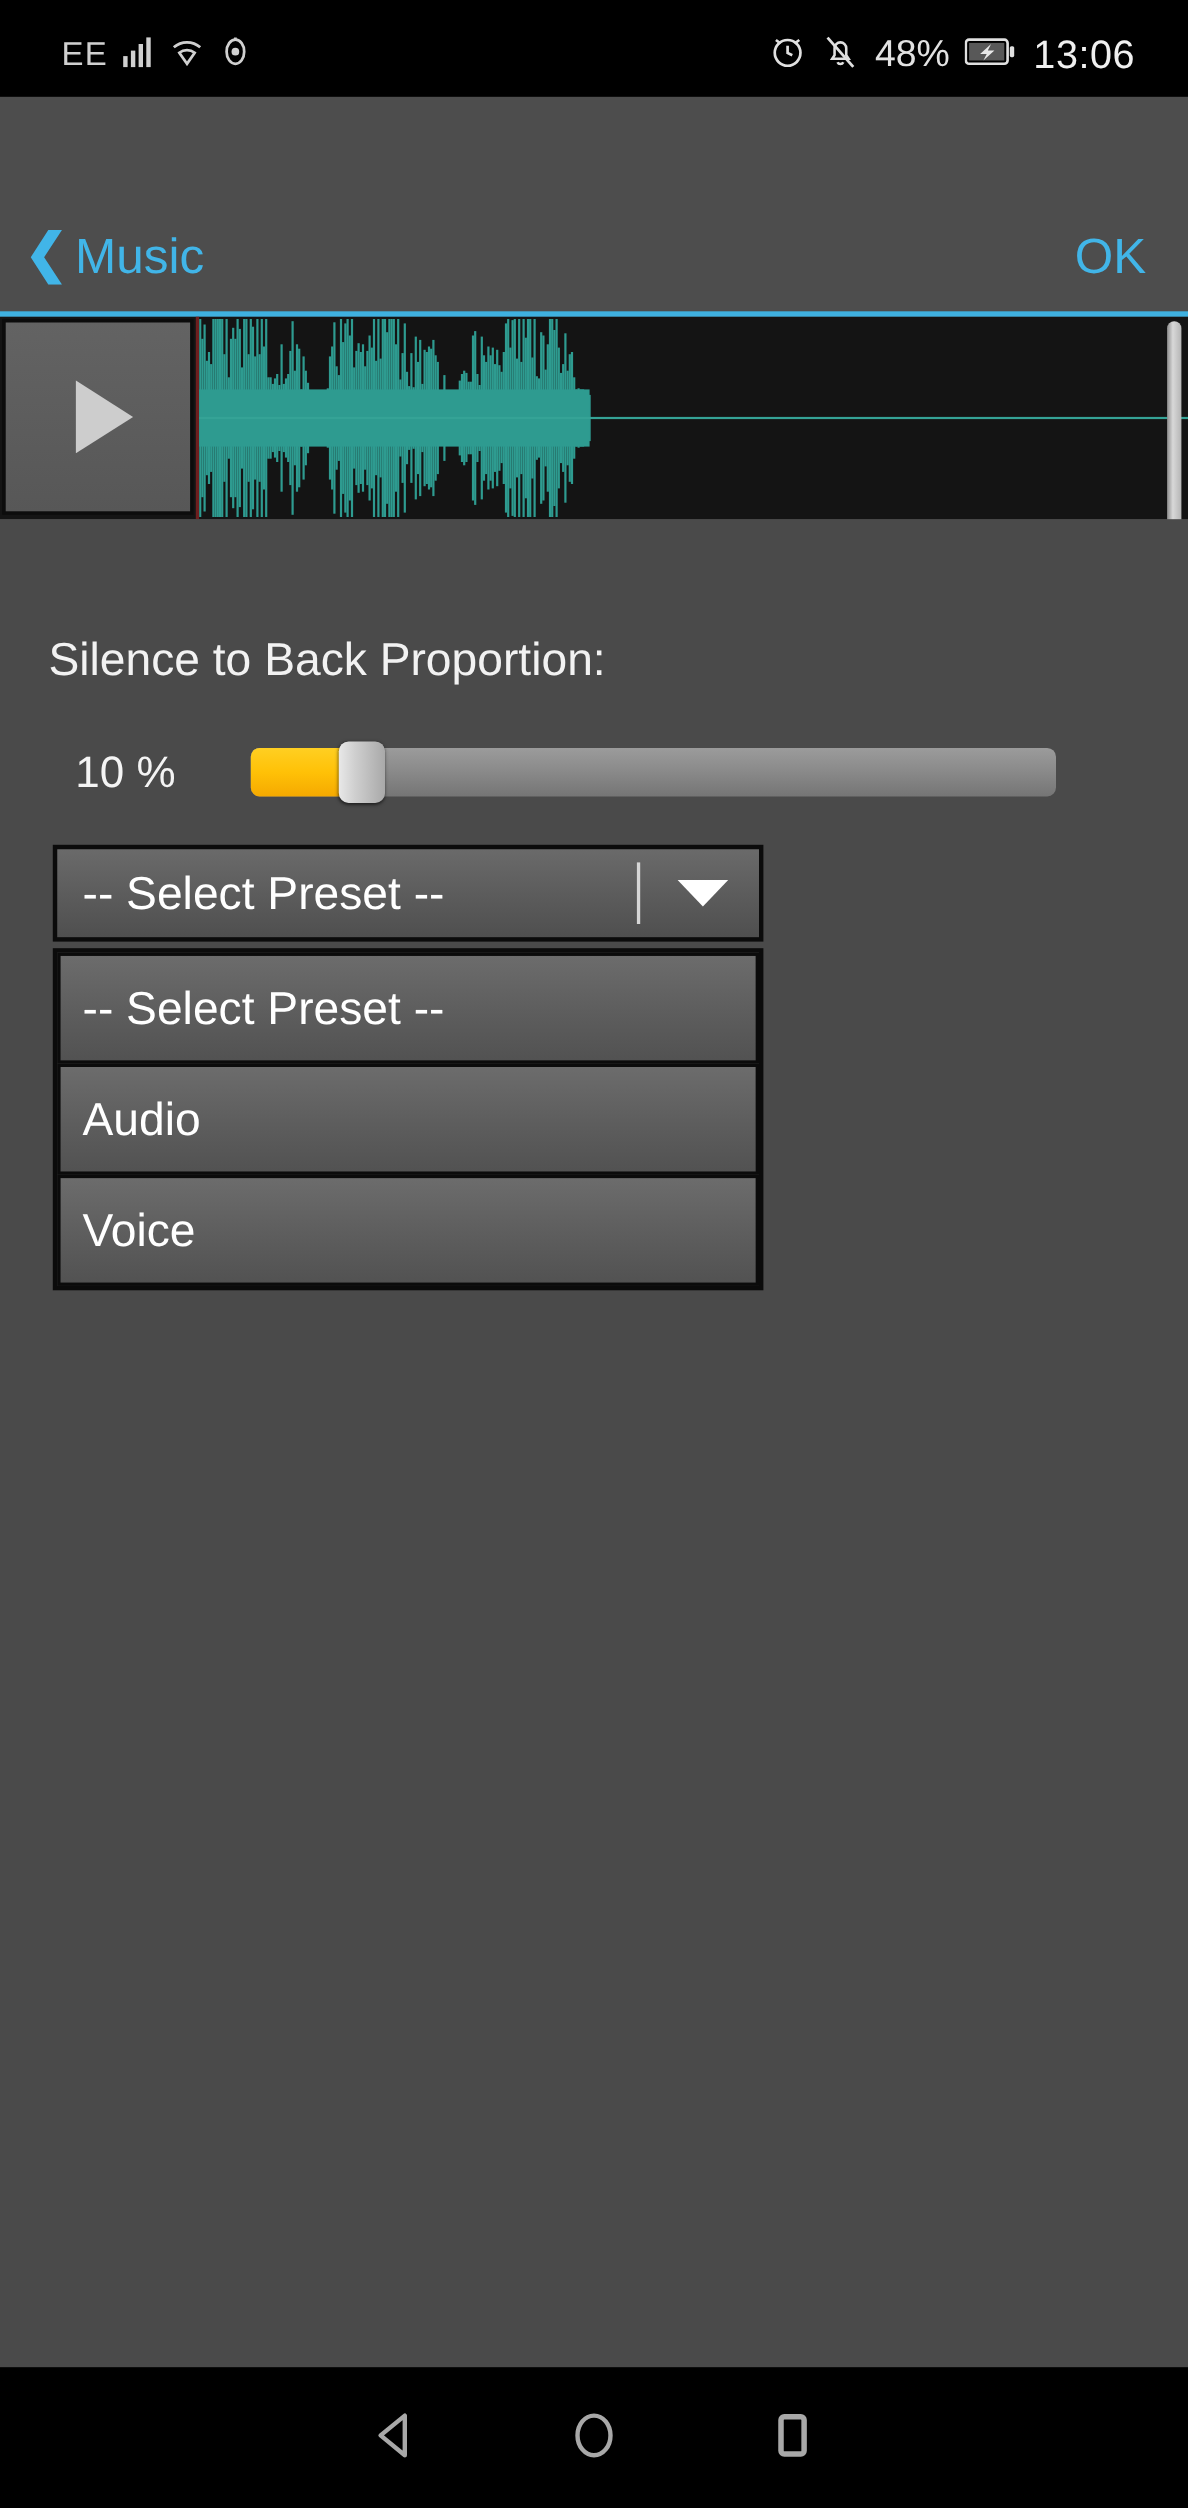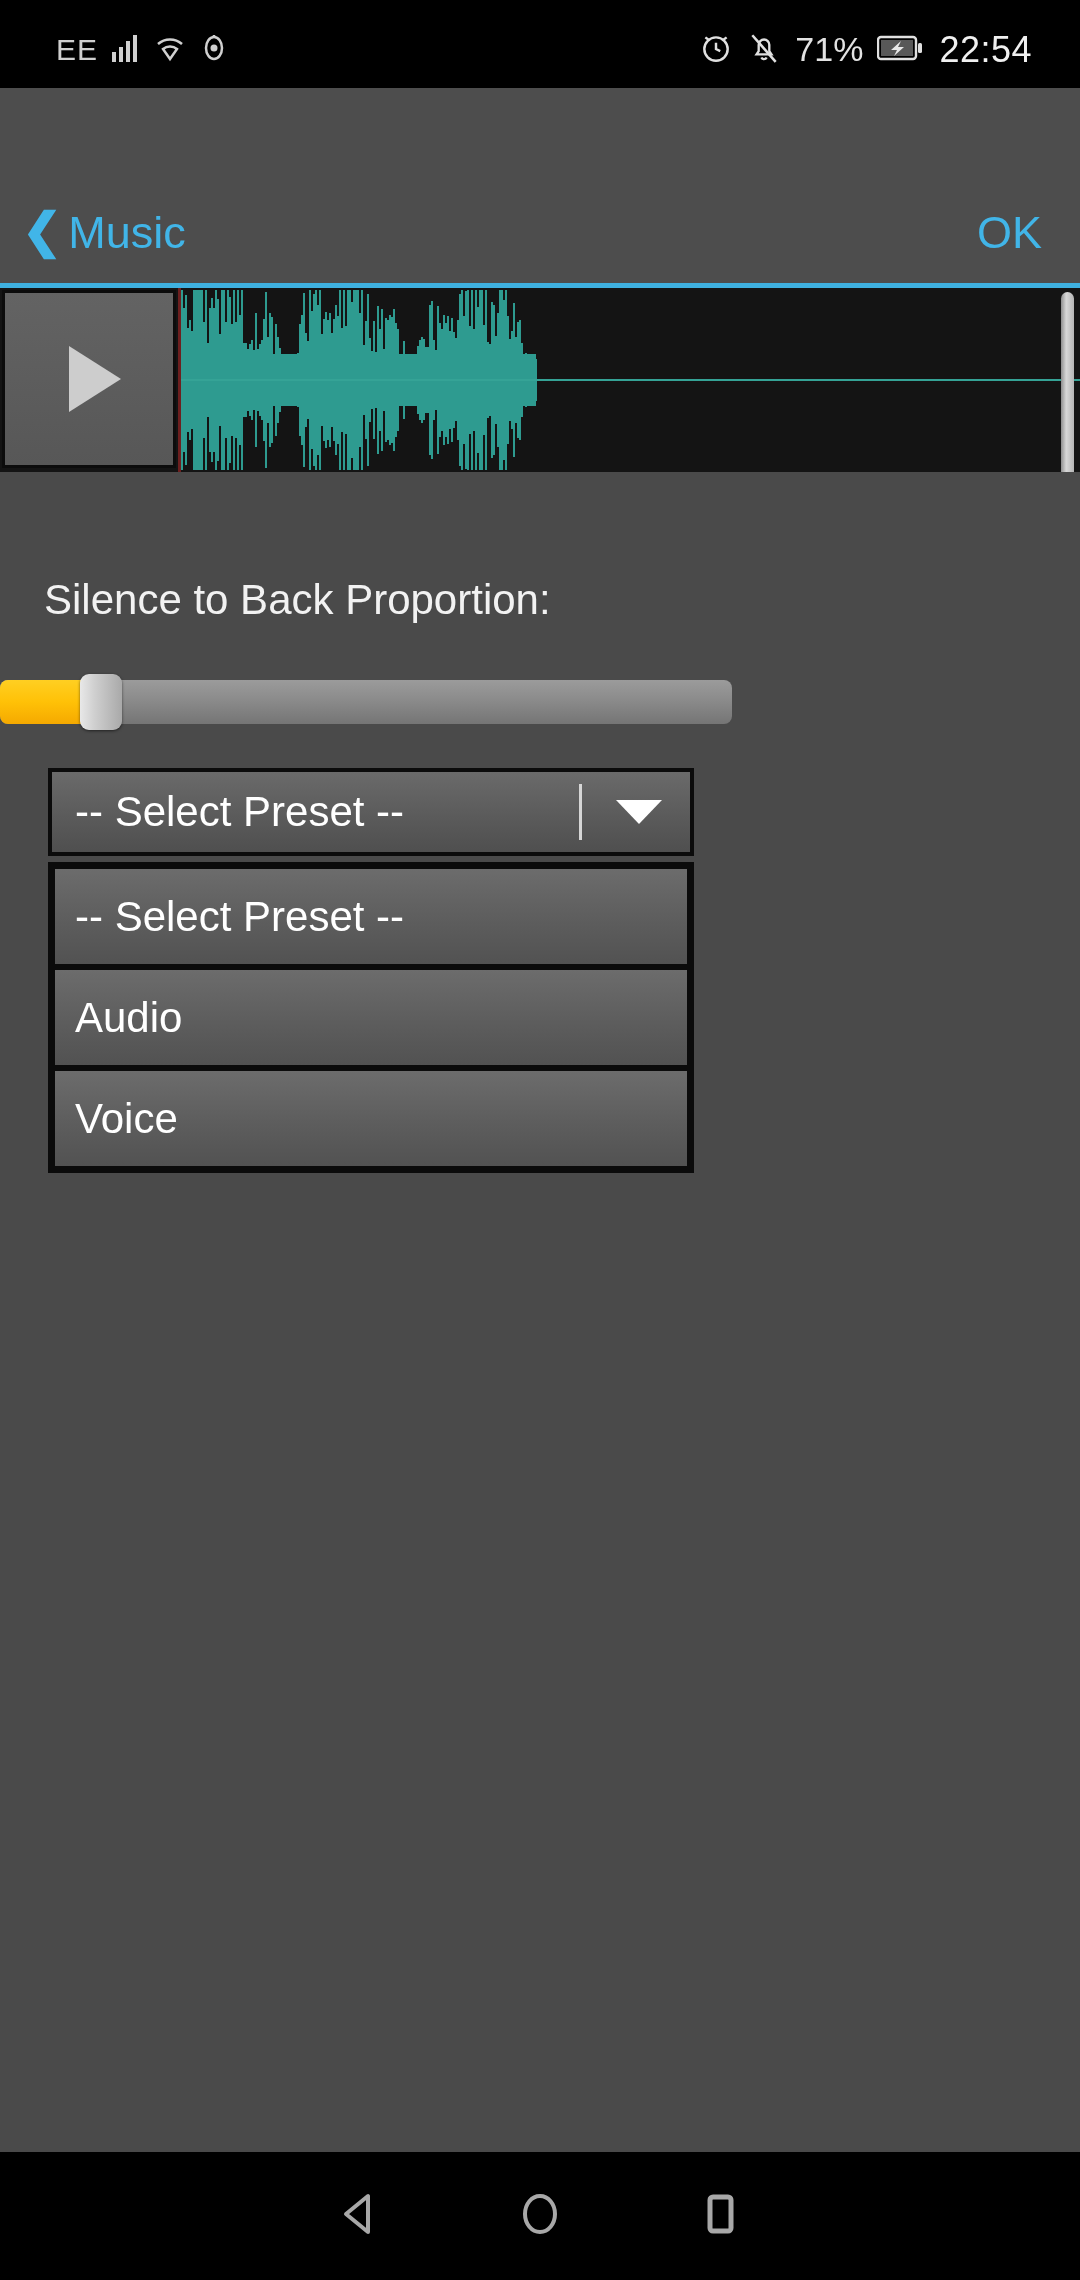--- a/index.html
+++ b/index.html
@@ -211,30 +211,30 @@
             <path d="M6 6 L10 9 M26 6 L22 9" stroke="#e0e0e0" stroke-width="2.3"></path>
           </svg>
       </span>
       <span class="sb-icon">
         <svg width="34" height="34" viewBox="0 0 32 32">
             <path d="M9 22 L23 22 L21 19 L21 13 A5 5 0 0 0 11 13 L11 19 Z" fill="none" stroke="#e0e0e0" stroke-width="2.2"></path>
             <path d="M13.5 25 A2.8 2.8 0 0 0 18.5 25" fill="none" stroke="#e0e0e0" stroke-width="2.2"></path>
             <path d="M5 4 L27 29" stroke="#e0e0e0" stroke-width="2.4"></path>
           </svg>
       </span>
-      <span class="sb-text">71%</span>
+      <span class="sb-text">48%</span>
       <span class="sb-icon">
         <svg width="48" height="28" viewBox="0 0 48 28">
             <rect x="1" y="3" width="38" height="22" rx="3" fill="none" stroke="#e0e0e0" stroke-width="2.4"></rect>
             <rect x="4" y="6" width="32" height="16" fill="#585858"></rect>
             <rect x="41" y="9" width="4" height="10" rx="1.5" fill="#e0e0e0"></rect>
             <path d="M24 7 L14 16 L20 16 L17 22 L27 13 L21 13 Z" fill="#e8e8e8"></path>
           </svg>
       </span>
-      <span id="clock">22:54</span>
+      <span id="clock">13:06</span>
     </div>
   </div>
 
   <div id="app-header">
     <div id="header-row">
       <div id="back-button">
         <span id="back-chevron">❮</span>
         <span>Music</span>
       </div>
       <div id="ok-button">OK</div>
@@ -433,20 +433,21 @@
       </div>
   </div>
 
   <div id="scrollbar"></div>
 
   <div id="content">
 
     <div id="proportion-label">Silence to Back Proportion:</div>
 
     <div id="slider-row">
+      <div id="slider-value">10 %</div>
       <div id="slider-track-wrap">
         <div id="slider-track"></div>
         <div id="slider-fill"></div>
         <div id="slider-thumb"></div>
       </div>
     </div>
 
     <div id="preset-spinner">
       <div id="preset-spinner-label">-- Select Preset --</div>
       <div id="spinner-divider"></div>

